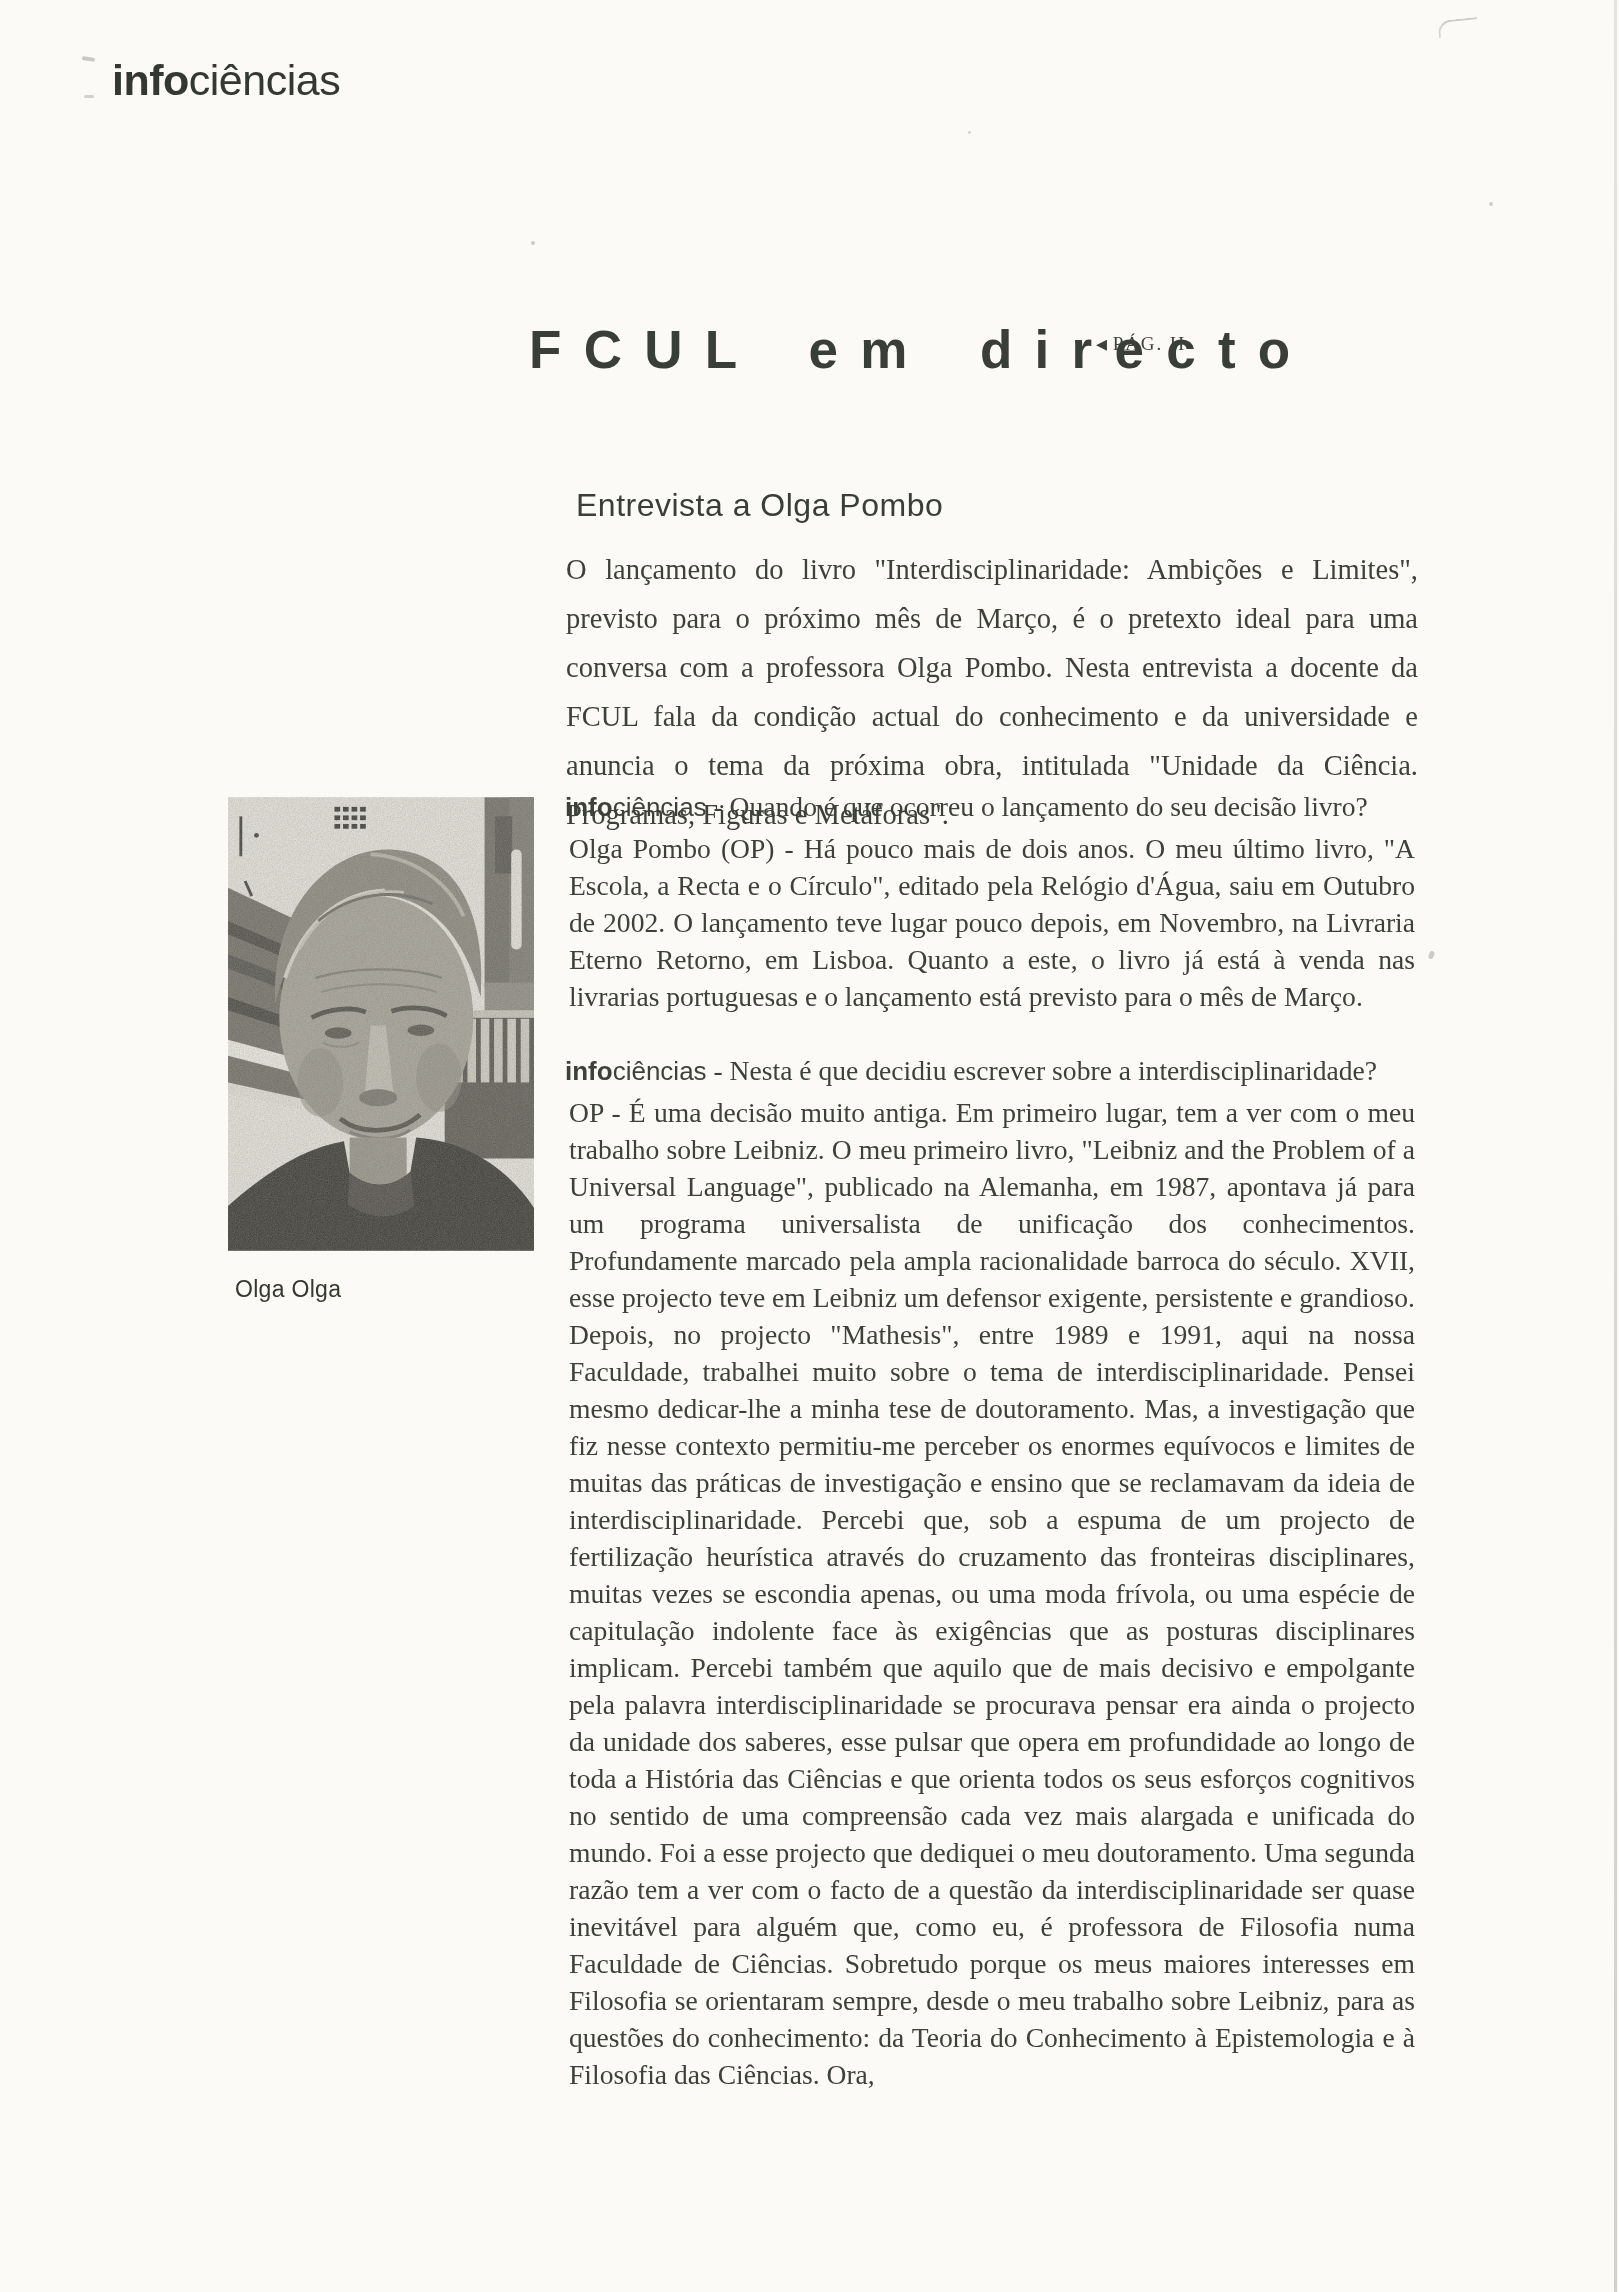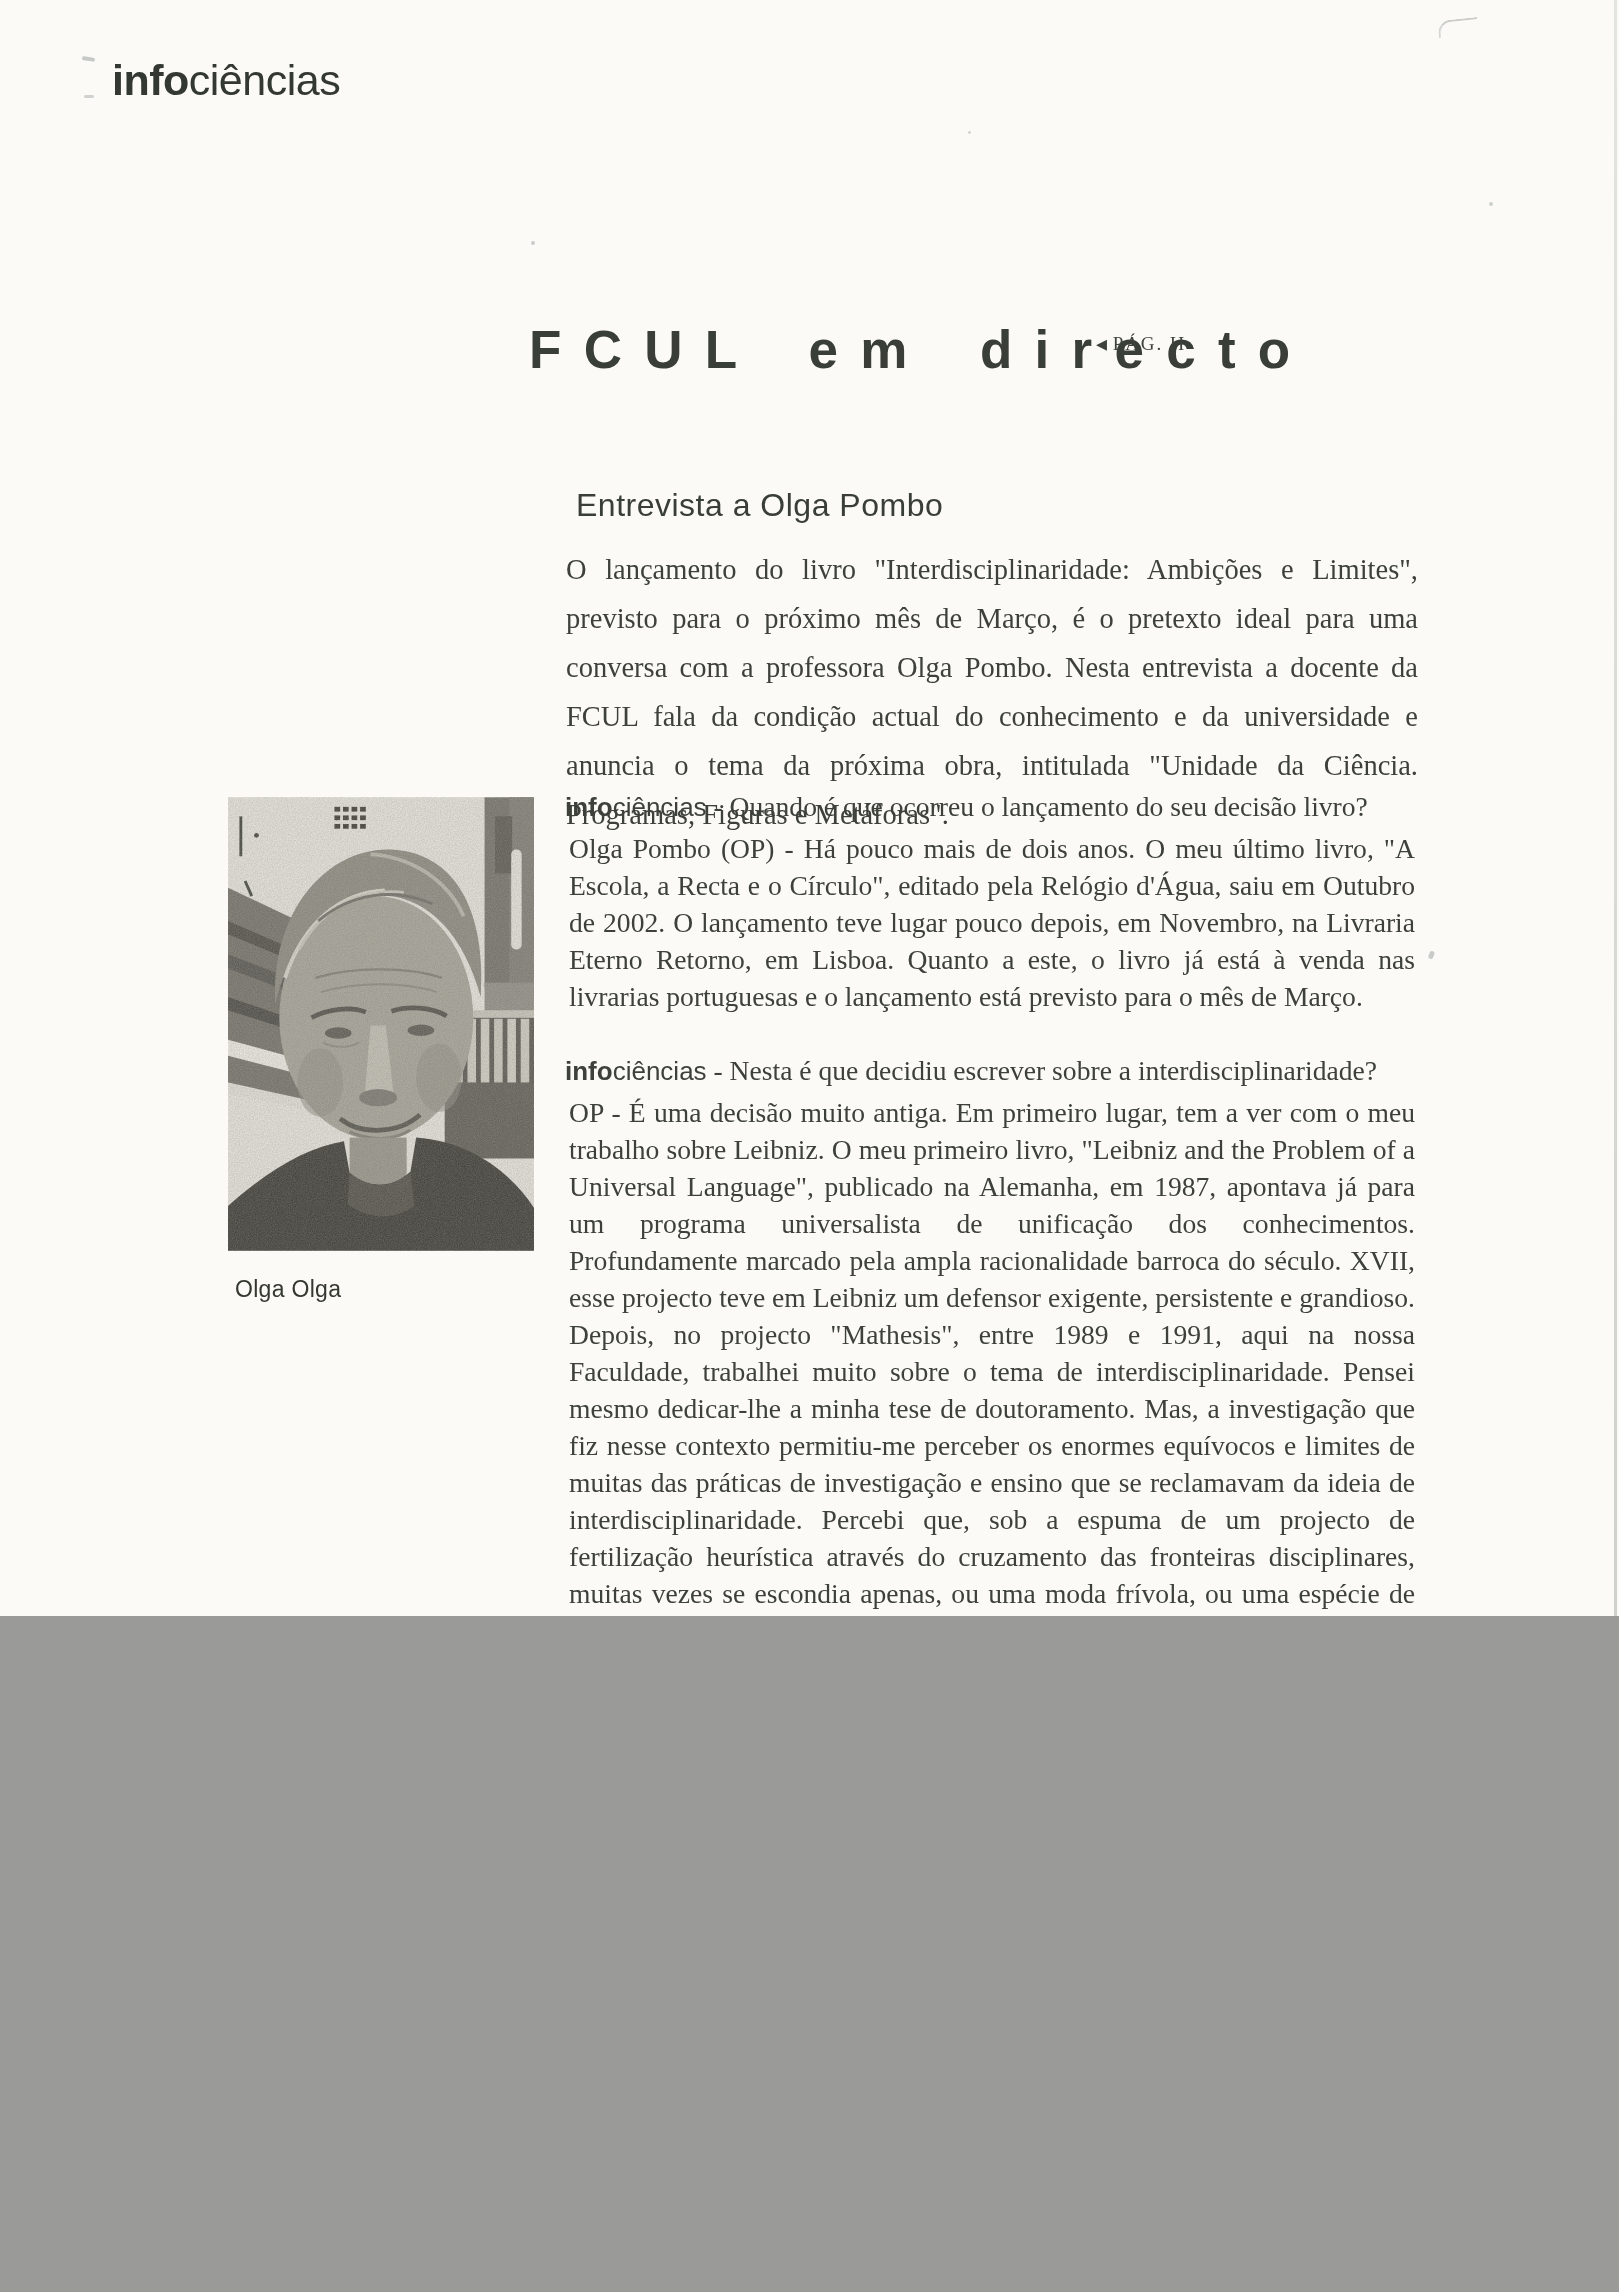--- a/index.html
+++ b/index.html
@@ -1,17 +1,17 @@
 <!DOCTYPE html>
 <html lang="pt" style="font-size:15px"><head>
 <meta charset="utf-8">
 <style>
   html,body{margin:0;padding:0;background:#9a9a98;}
   .page{
-    position:relative; width:1620px; height:1616px;
+    position:relative; width:1620px; height:2292px;
     background:#fbfaf7; overflow:hidden;
     font-family:"Liberation Sans", sans-serif;
     color:#3a3e38;
   }
   
   .masthead{position:absolute; left:112px; top:59px; font-size:43px; line-height:1; color:#343832; letter-spacing:-0.5px;}
   .masthead .b{font-weight:700;}
   .masthead .r{font-weight:400;}
   
   .section-title{

